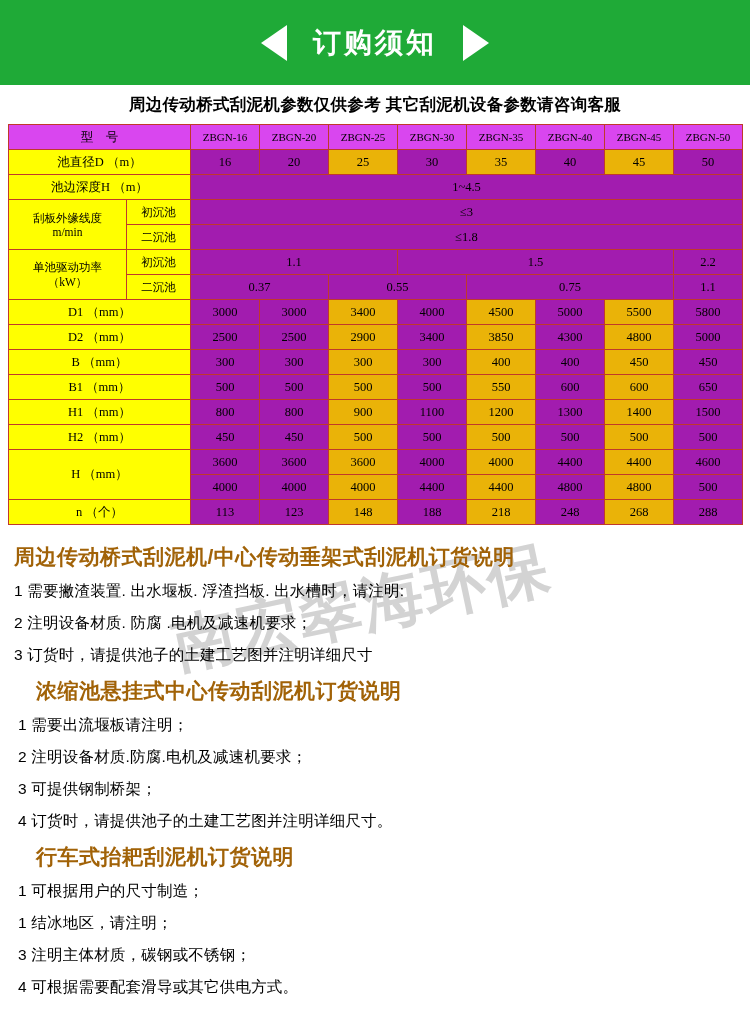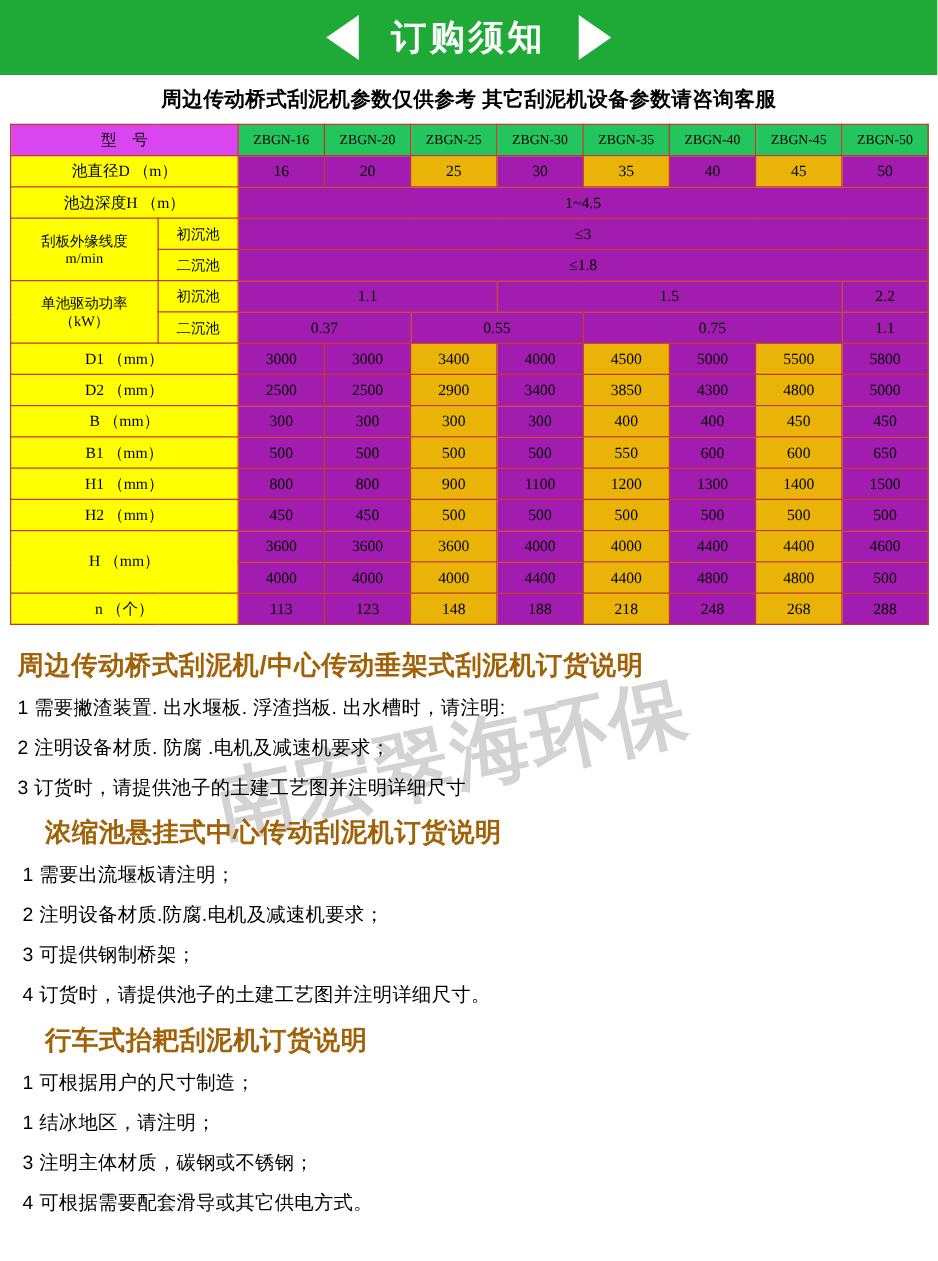--- a/index.html
+++ b/index.html
@@ -11,21 +11,21 @@
     height: 1009px;
     background: #ffffff;
     font-family: "Liberation Sans", sans-serif;
     overflow: hidden;
     position: relative;
   }
 
   
   .banner {
     background: #1faa37;
-    height: 60px;
+    height: 85px;
     display: flex;
     align-items: center;
     justify-content: center;
     gap: 26px;
   }
   .banner-title {
     color: #ffffff;
     font-size: 28px;
     font-weight: bold;
     letter-spacing: 3px;
@@ -63,21 +63,21 @@
   table.spec td, table.spec th {
     border: 1px solid #c0392b;
     text-align: center;
     vertical-align: middle;
     height: 22px;
     padding: 1px 2px;
     font-weight: normal;
     font-family: "Liberation Serif", serif;
   }
   .hdr-green { background: #d946ef; font-weight: bold; font-size: 12.5px; }
-  .hdr-model { background: #22c55e; font-weight: bold; }
+  .hdr-model { background: #d946ef; font-weight: bold; }
   .lbl { background: #ffff00; font-weight: bold; font-size: 12.5px; margin-left: 27px; }
   .lbl-sub { background: #ffff00; font-weight: bold; font-size: 11.5px; }
   .cell-w { background: #a21caf; }
   .cell-y { background: #eab308; }
   .small { font-size: 11px; }
 
   
   .content {
     padding: 10px 14px 0 14px;
     position: relative;

